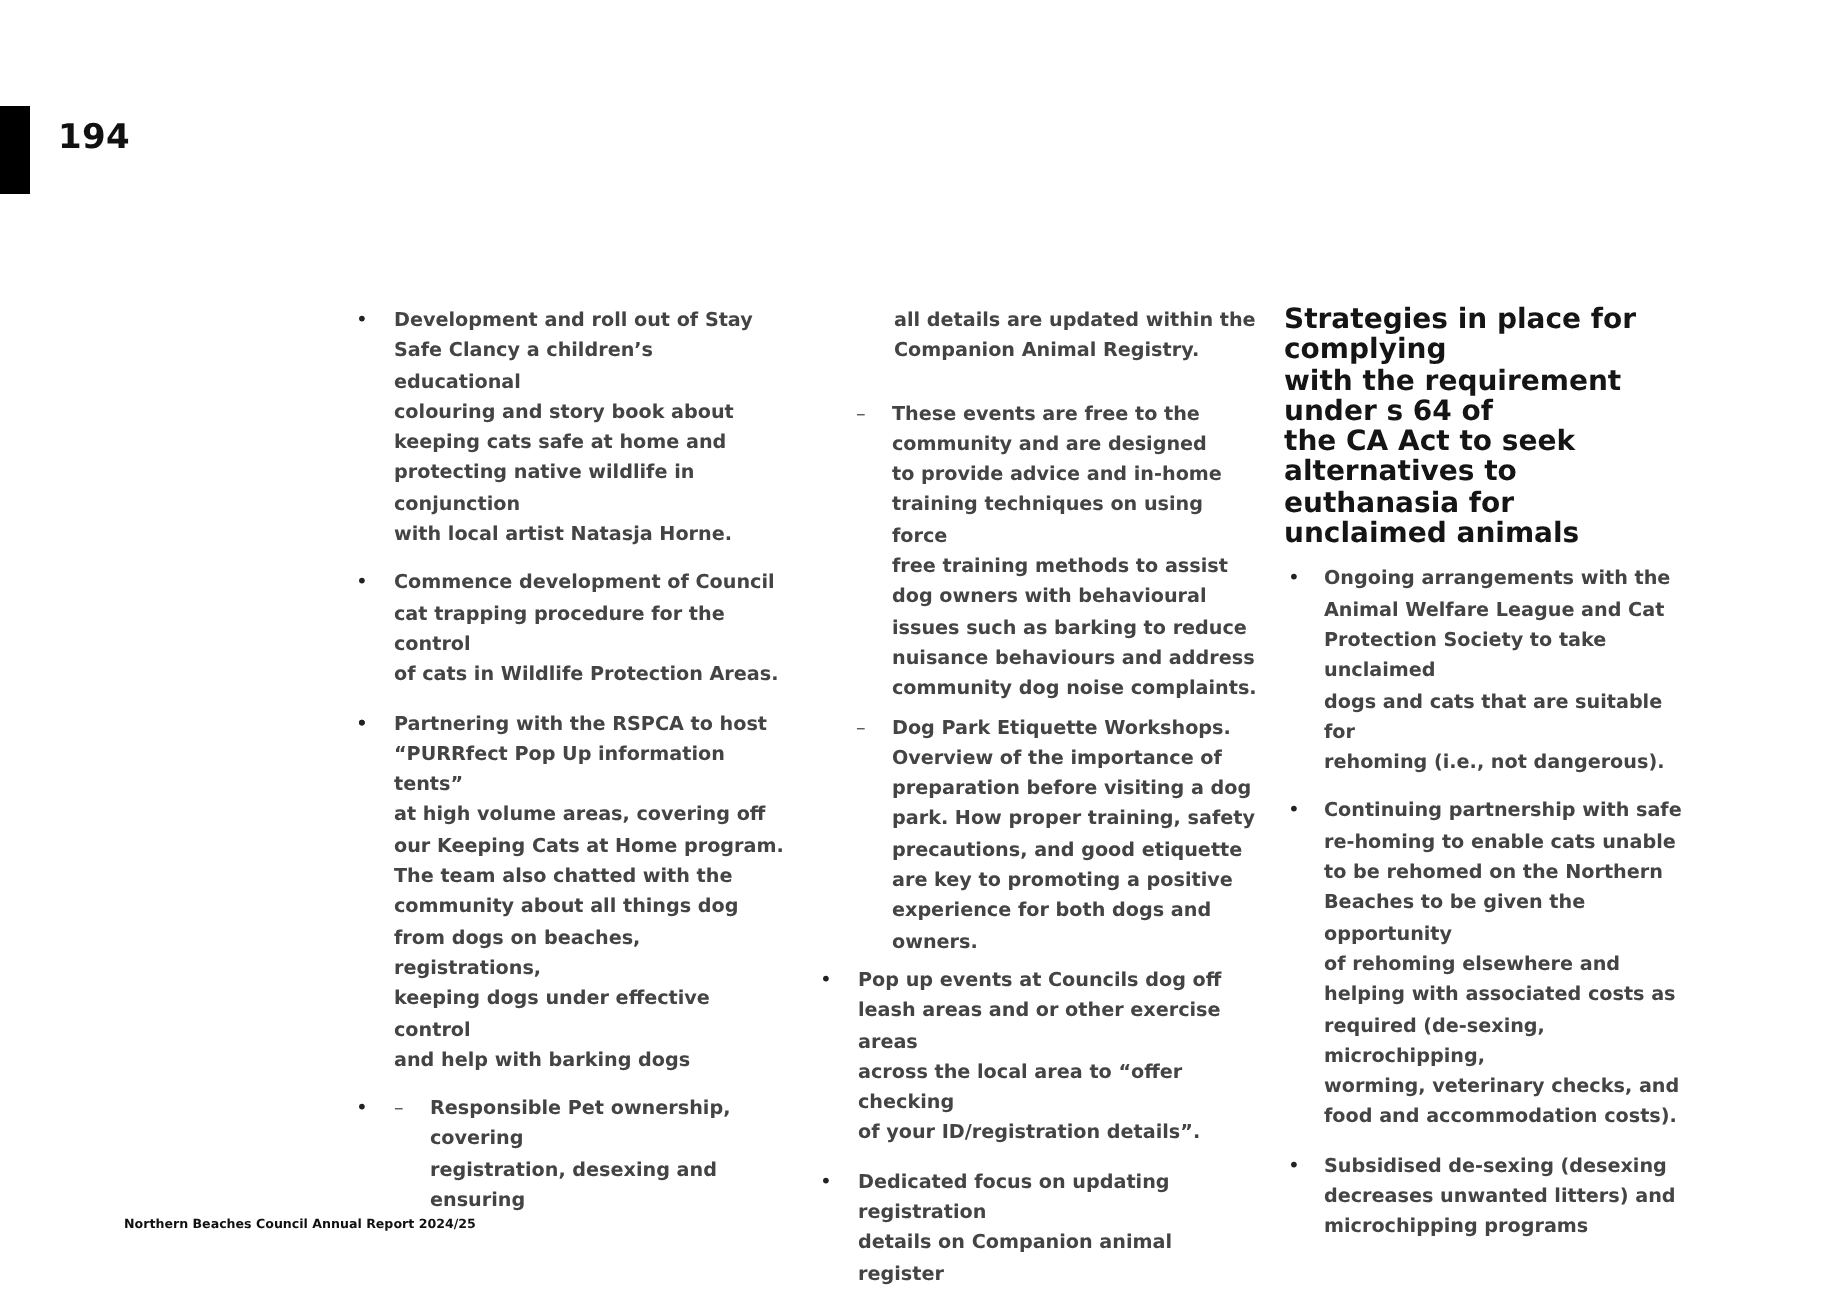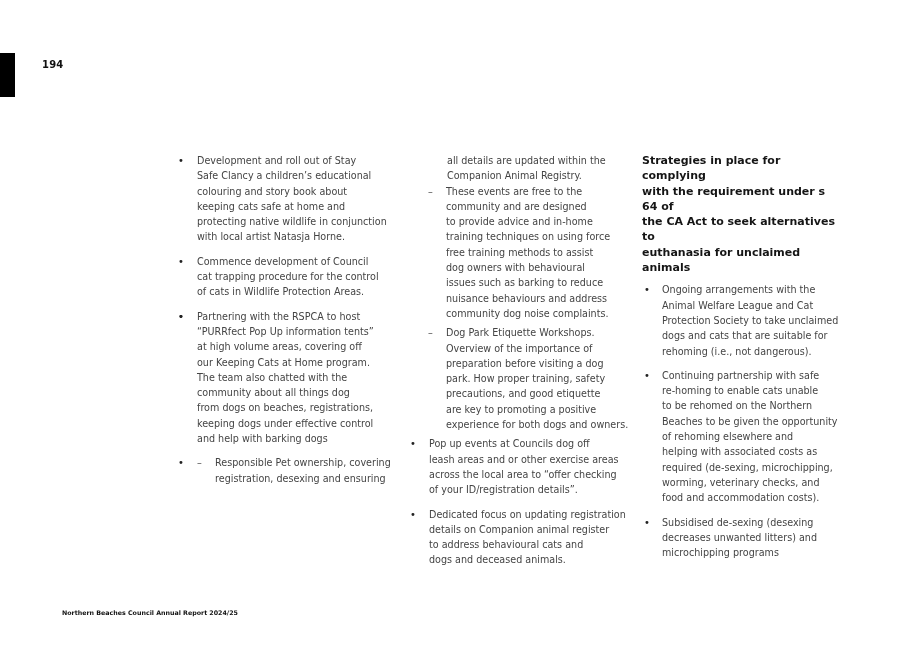--- a/index.html
+++ b/index.html
@@ -3,40 +3,40 @@
   <meta charset="utf-8">
   <style>
     html, body { margin: 0; padding: 0; }
     body {
       width: 914px; height: 647px; position: relative; overflow: hidden;
       background: #ffffff;
       font-family: "DejaVu Sans", "Liberation Sans", sans-serif;
       color: #3c3c3c;
     }
     .page-tab { position: absolute; left: 0; top: 53px; width: 15px; height: 44px; background: #000; }
-    .page-num { position: absolute; left: 29px; top: 59px; font-size: 10px; font-weight: bold; color: #111; letter-spacing: 0.2px; margin-left: 13px; }
+    .page-num { position: absolute; left: 29px; top: 59px; font-size: 17px; font-weight: bold; color: #111; letter-spacing: 0.2px; }
     .footer { position: absolute; left: 62px; top: 609px; font-size: 6.3px; font-weight: bold; color: #111; }
 
     .col { position: absolute; top: 153px; font-size: 9.6px; line-height: 15.3px; color: #444; }
     .col-left { left: 178px; width: 215px; }
     .col-mid { left: 410px; width: 222px; }
     .col-right { left: 642px; width: 200px; }
 
     ul { list-style: none; margin: 0; padding: 0; }
     li.bullet { position: relative; padding-left: 19px; margin-bottom: 9px; }
     li.bullet > .marker { position: absolute; left: 0; top: 0; font-size: 10px; color: #222; }
     li.sub { position: relative; padding-left: 18px; margin-bottom: 4px; }
     li.sub > .marker { position: absolute; left: 0; top: 0; color: #555; }
     .col-right li.bullet { padding-left: 20px; margin-left: 0; }
     .col-right li.bullet > .marker { left: 2px; }
 
     .sub-list { margin-top: 9px; }
-    .cont { padding-left: 37px; margin-bottom: 0; }
-    .heading { font-weight: bold; color: #151515; font-size: 11px; line-height: 15.3px; margin-bottom: 7px; }
-    .txt { white-space: pre-line; }
+    .cont { padding-left: 37px; margin-bottom: 16px; }
+    .heading { font-weight: bold; color: #151515; font-size: 14px; line-height: 15.3px; margin-bottom: 7px; }
+    .txt { white-space: pre-line; font-weight: bold; }
   </style>
 </head>
 <body>
 
 <div class="page-tab"></div>
 <div class="page-num">194</div>
 
 <div class="col col-left">
   <ul>
     <li class="bullet">

